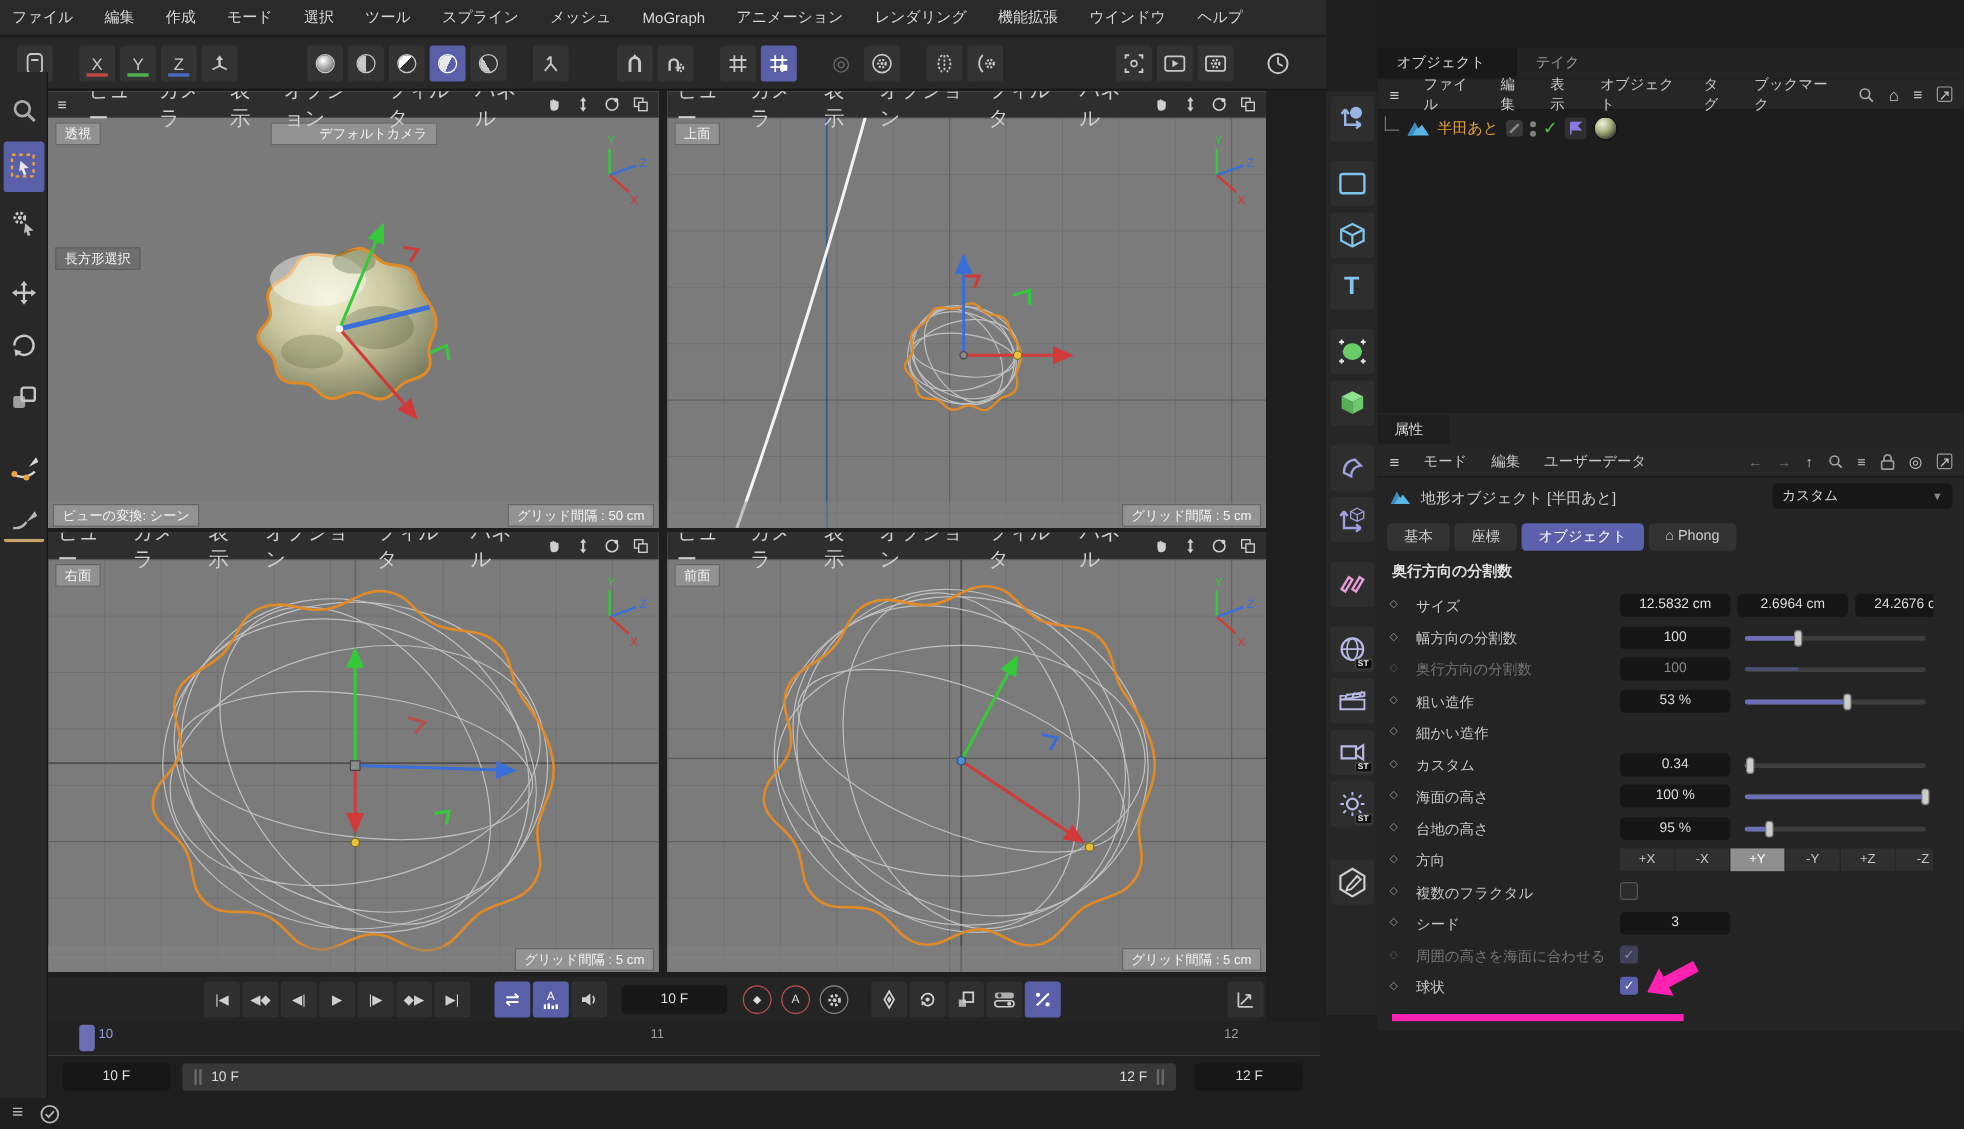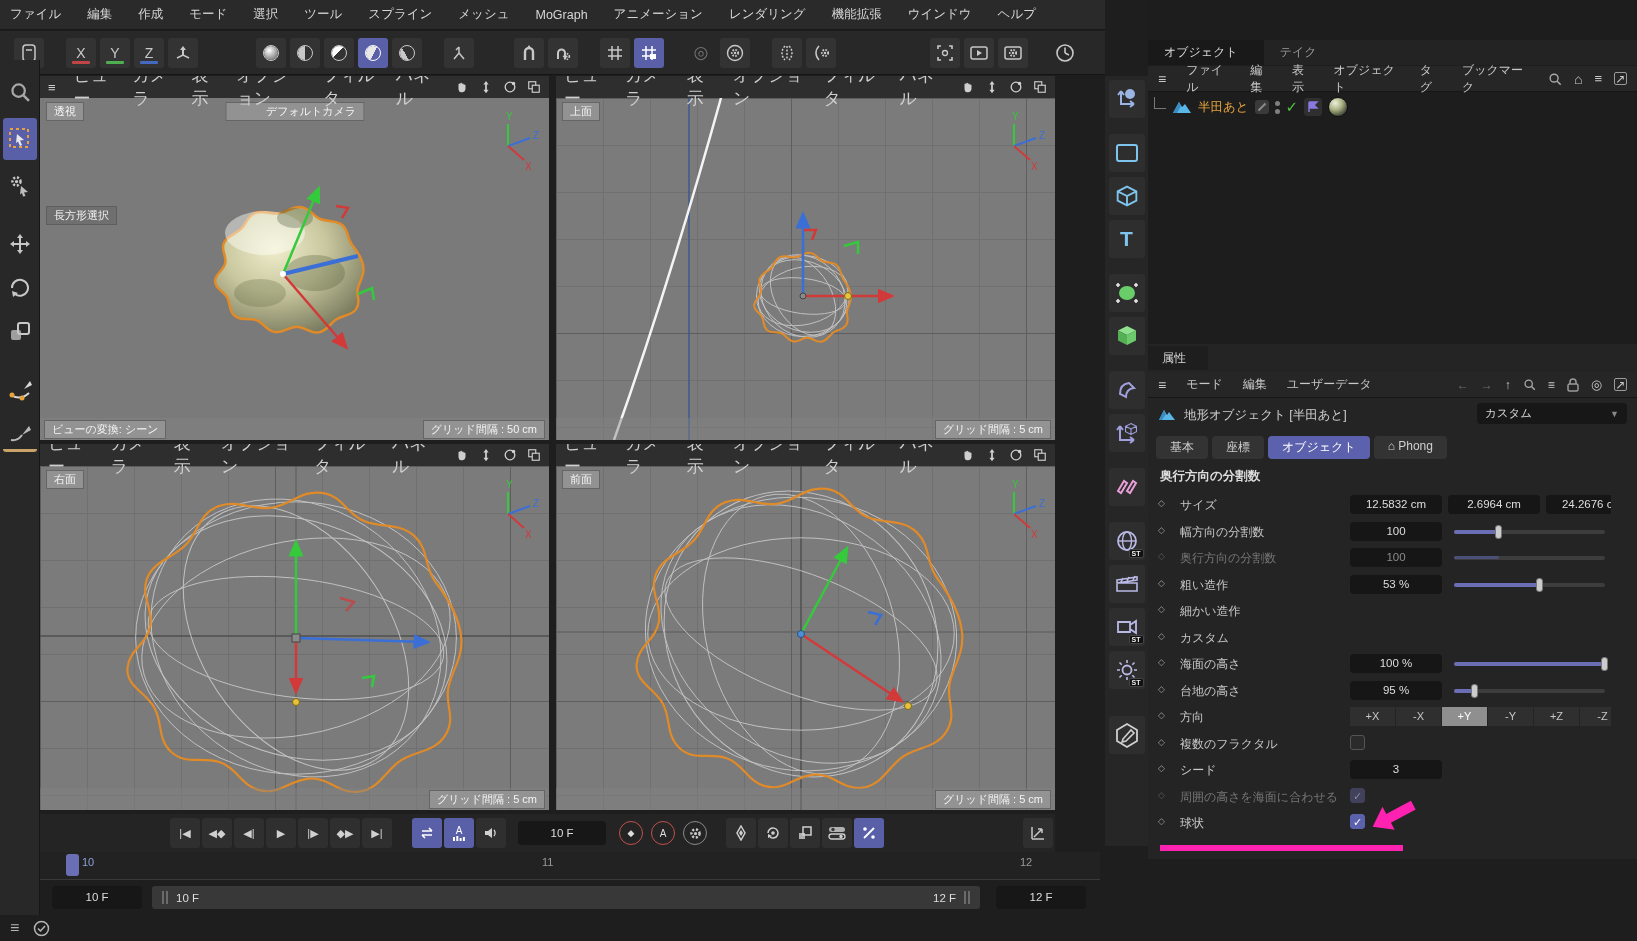--- a/index.html
+++ b/index.html
@@ -814,20 +814,27 @@
             </div>
           </div>
         </div>
         <div class="prow">
           <span class="pdot">◇</span>
           <span class="plabel">細かい造作</span>
         </div>
         <div class="prow">
           <span class="pdot">◇</span>
           <span class="plabel">カスタム</span>
+          <div class="pctl">
+            <div class="field" style="left: 0px; width: 92px;">0.34</div>
+            <div class="track">
+              <div class="fill" style="width: 3%;"></div>
+              <div class="knob" style="left: calc(3% - 4px);"></div>
+            </div>
+          </div>
         </div>
         <div class="prow">
           <span class="pdot">◇</span>
           <span class="plabel">海面の高さ</span>
           <div class="pctl">
             <div class="field" style="left: 0px; width: 92px;">100 %</div>
             <div class="track">
               <div class="fill" style="width: 100%;"></div>
               <div class="knob" style="left: calc(100% - 4px);"></div>
             </div>

